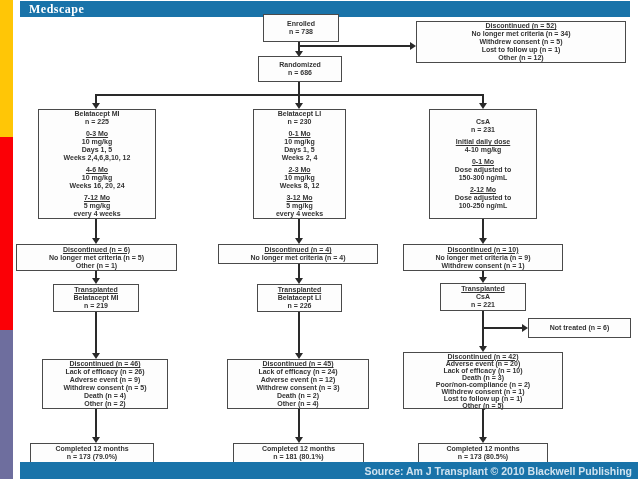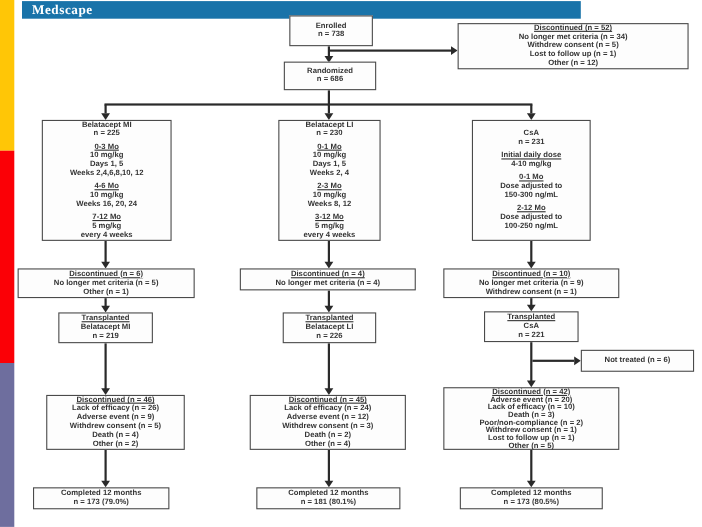--- a/index.html
+++ b/index.html
@@ -4,21 +4,21 @@
 <style>
   html,body{margin:0;padding:0;background:#fff;}
   #page{position:relative;width:638px;height:479px;background:#ffffff;overflow:hidden;
         font-family:"Liberation Sans","DejaVu Sans",sans-serif;}
   
   .strip{position:absolute;left:0;width:13px;}
   #strip-yellow{top:0;height:137px;background:#ffc606;}
   #strip-red{top:137px;height:193px;background:#fb0006;}
   #strip-purple{top:330px;height:149px;background:#6e6e9e;}
   
-  #top-bar{position:absolute;left:20px;top:1px;width:508px;height:16px;background:#1973a9;}
+  #top-bar{position:absolute;left:20px;top:1px;width:610px;height:16px;background:#1973a9;}
   #brand{position:absolute;left:9px;top:1px;color:#ffffff;font-family:"Liberation Serif","DejaVu Serif",serif;
          font-weight:bold;font-size:12px;letter-spacing:.5px;}
   #bottom-bar{position:absolute;left:20px;top:462px;width:618px;height:17px;background:#1973a9;
               display:flex;align-items:center;justify-content:flex-end;}
   #source-text{color:#cfe2ef;font-weight:bold;font-size:10.5px;padding-right:6px;white-space:nowrap;}
   
   .fbox{position:absolute;box-sizing:border-box;border:1px solid #4a4a4a;background:#fdfdfd;
         display:flex;flex-direction:column;justify-content:center;align-items:center;
         font-size:7px;font-weight:bold;color:#333;text-align:center;}
   .fbox .ln{line-height:8px;white-space:nowrap;}
@@ -221,14 +221,17 @@
     </div>
   <div class="fbox" style="left:233px;top:443px;width:131px;height:20px">
       <div class="ln">Completed 12 months</div>
       <div class="ln">n = 181 (80.1%)</div>
     </div>
   <div class="fbox" style="left:418px;top:443px;width:130px;height:20px">
       <div class="ln">Completed 12 months</div>
       <div class="ln">n = 173 (80.5%)</div>
     </div>
 
+  <div id="bottom-bar">
+    <span id="source-text">Source: Am J Transplant © 2010 Blackwell Publishing</span>
+  </div>
 
 </div>
 
 </body></html>

